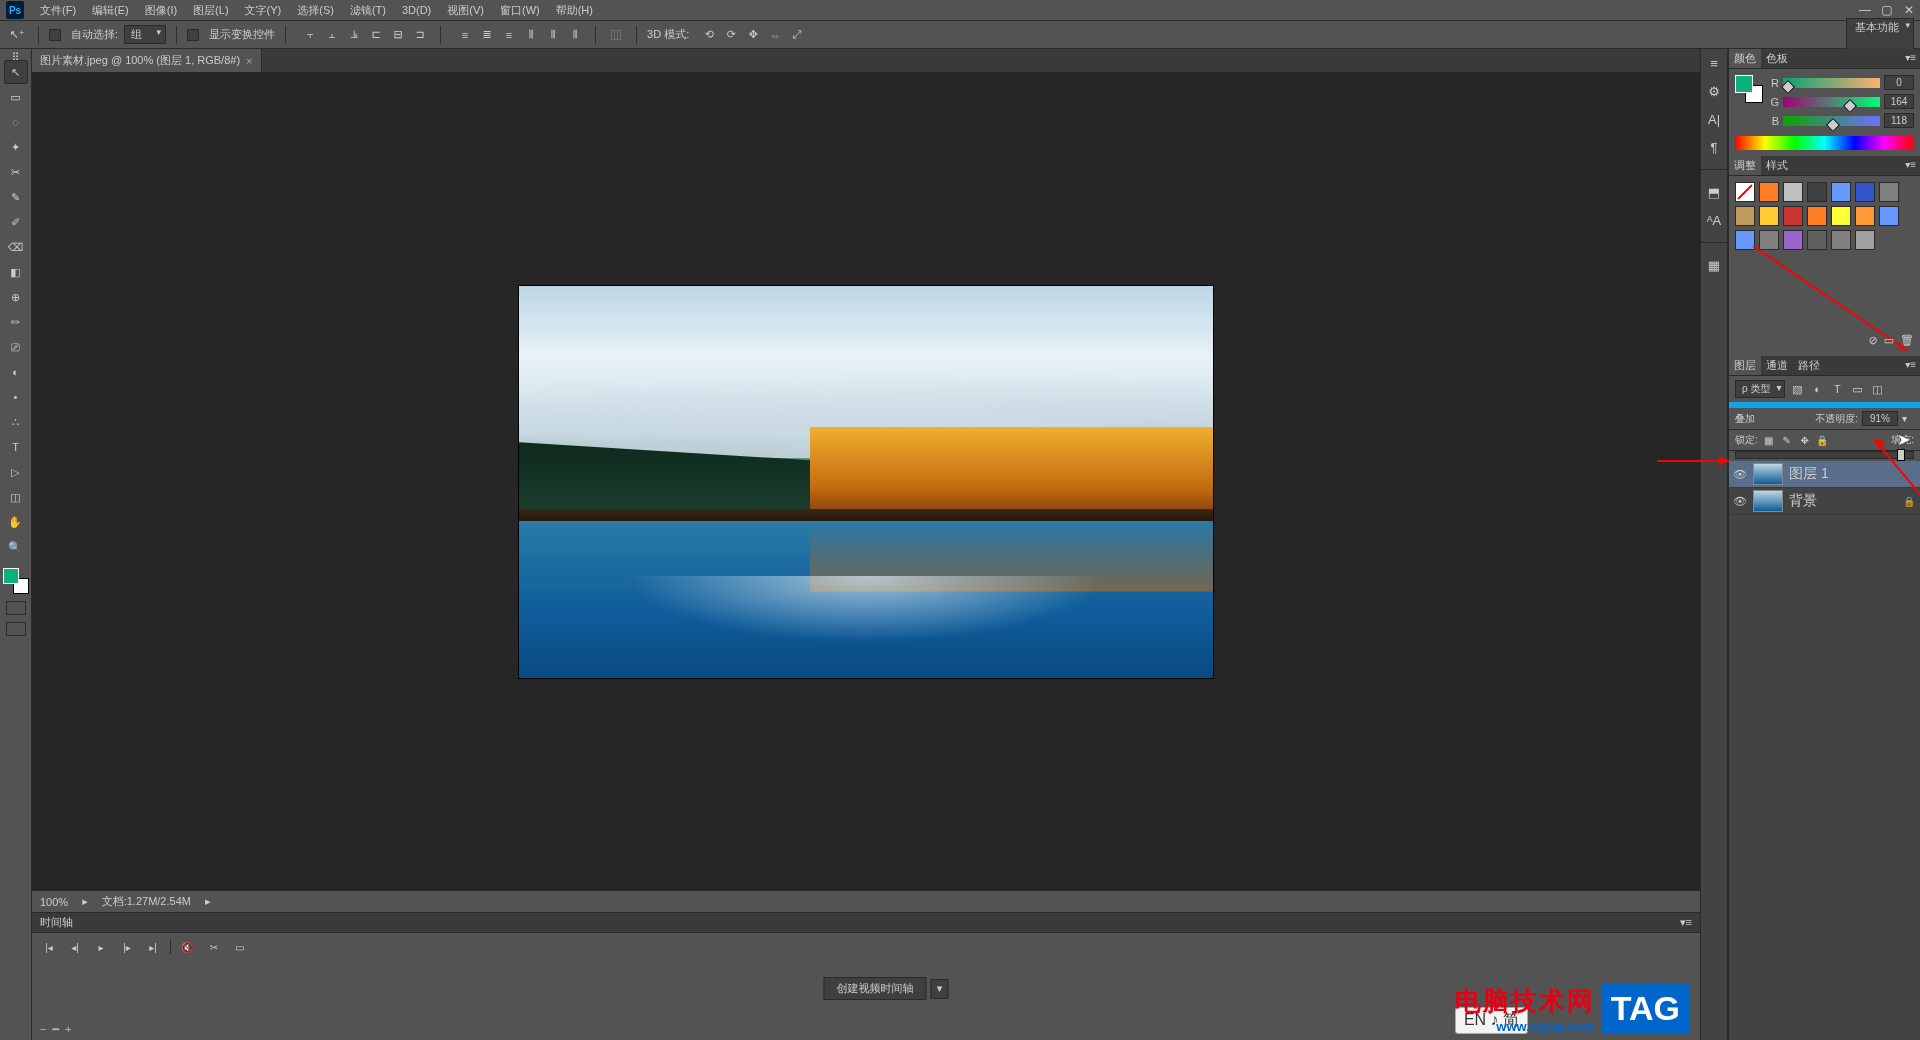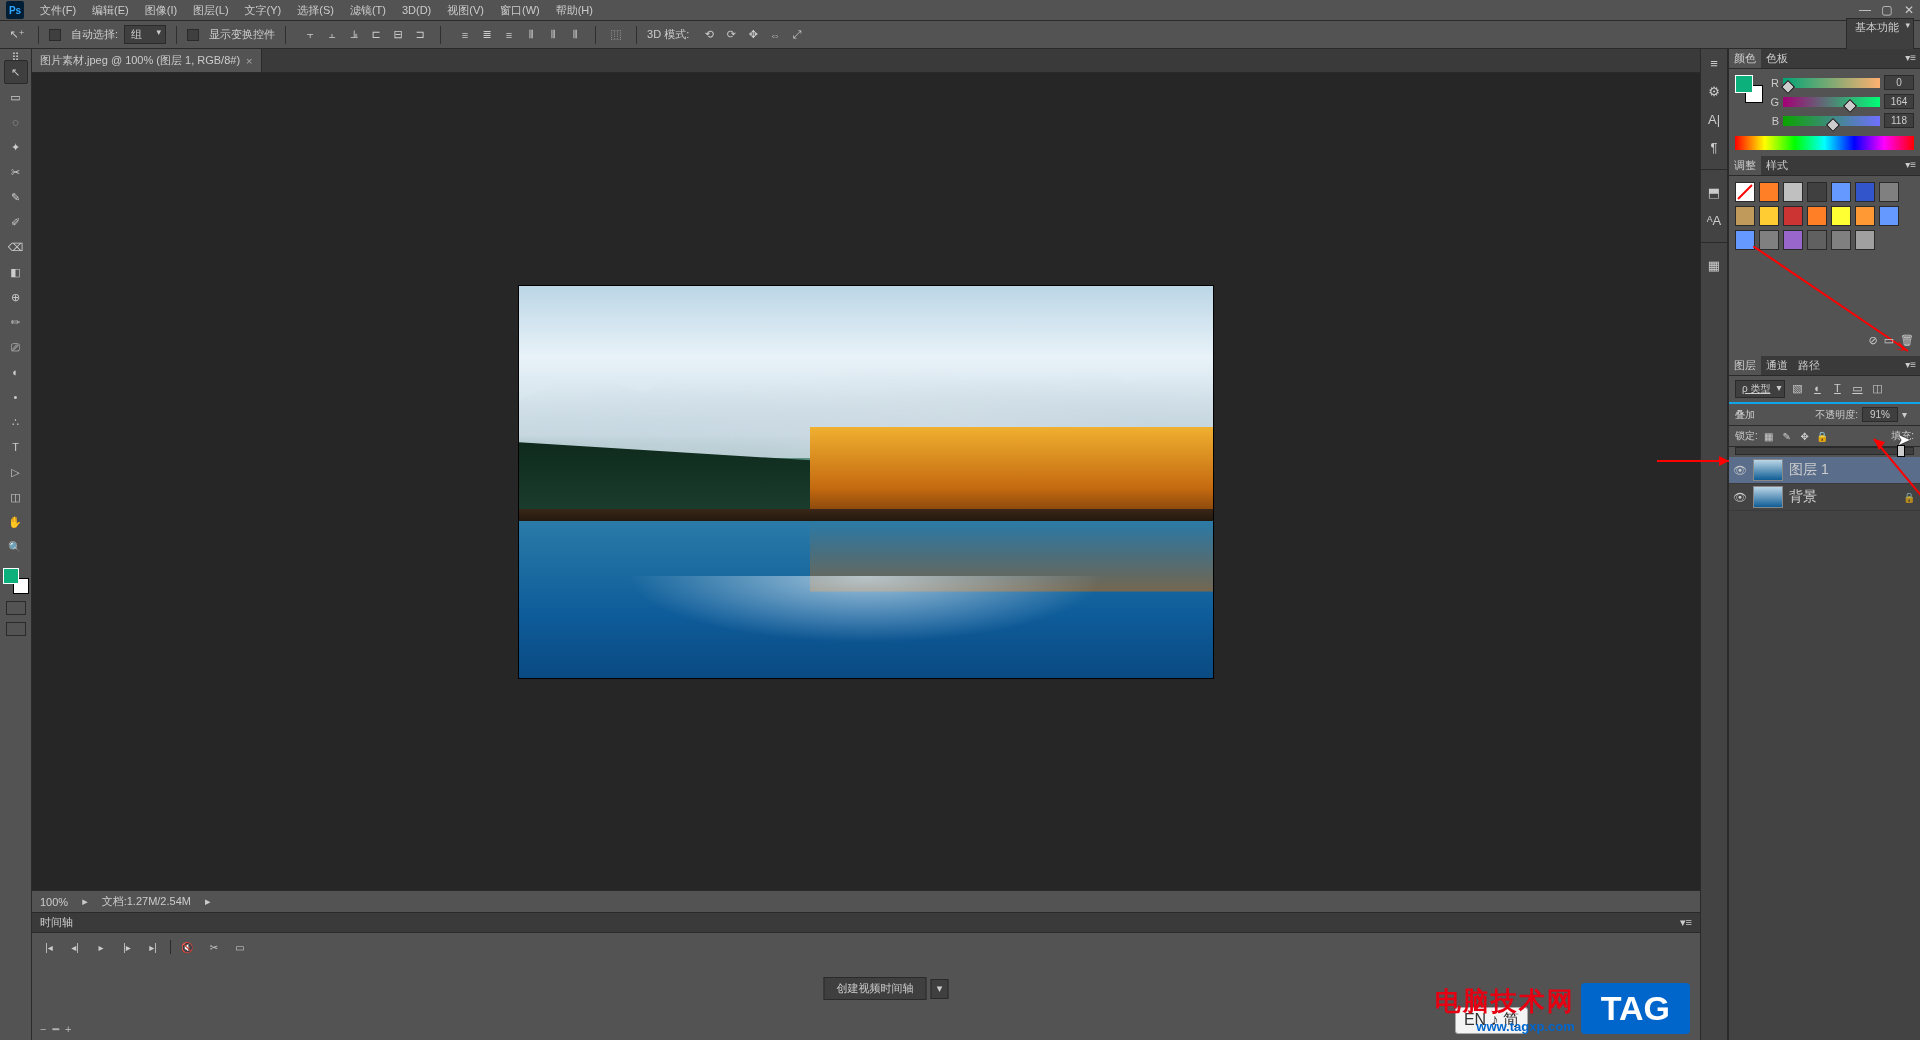--- a/index.html
+++ b/index.html
@@ -53,21 +53,21 @@
 .tl-controls .tlb { width:18px; height:16px; display:flex; align-items:center; justify-content:center; cursor:pointer; font-size:10px;}
 .tl-controls .sep { width:1px; height:14px; background:#2a2a2a;}
 .tl-create { position:absolute; top:44px; left:50%; transform:translateX(-50%); display:flex; align-items:center; gap:4px;padding-left:40px;}
 .tl-create .btn { background:#3f3f3f; border:1px solid #2a2a2a; padding:3px 12px; cursor:pointer;}
 .tl-create .dd { background:#3f3f3f; border:1px solid #2a2a2a; width:18px; height:20px; display:flex; align-items:center; justify-content:center; cursor:pointer;}
 .ime-pill { position:absolute; bottom:6px; right:172px; background:#f4f4f4; color:#333; border:1px solid #aaa; border-radius:3px; padding:2px 8px; font-size:16px; display:flex; align-items:center; gap:6px;}
 .watermark { position:absolute; bottom:6px; right:10px; display:flex; align-items:flex-end; gap:6px;}
 .watermark .txt { text-align:right;}
 .watermark .txt .l1 { color:#e60012; font-weight:bold; font-size:26px; letter-spacing:2px;margin-top:12px;}
 .watermark .txt .l2 { color:#0066cc; font-size:13px; font-weight:bold;}
-.watermark .tag { background:#0066cc; color:#fff; font-weight:bold; font-size:34px; padding:6px 20px; border-radius:4px;}
+.watermark .tag { background:#0066cc; color:#fff; font-weight:bold; font-size:34px; padding:6px 10px; border-radius:4px;}
 .dockcol { width:28px; background:#434343; border-left:1px solid #2a2a2a; border-right:1px solid #2a2a2a; display:flex; flex-direction:column; align-items:center; padding-top:4px; gap:8px;}
 .dockcol .di { width:20px; height:20px; display:flex; align-items:center; justify-content:center; cursor:pointer; font-size:13px;}
 .dockcol .dsep { height:1px; width:100%; background:#2a2a2a; margin:4px 0;}
 .rpanels { width:192px; background:#535353; border-left:1px solid #2a2a2a; display:flex; flex-direction:column;}
 .phdr { background:#3a3a3a; height:20px; display:flex; align-items:center; border-bottom:1px solid #2a2a2a; position:relative;}
 .phdr .pt { padding:2px 5px; cursor:pointer; font-size:11px;}
 .phdr .pt.active { background:#535353;}
 .phdr .menu { position:absolute; right:4px; top:3px; cursor:pointer; font-size:10px;}
 .color-panel { padding:6px; display:flex; gap:6px; align-items:flex-start;}
 .color-panel .sw2 { position:relative; width:28px; height:28px;}
@@ -80,21 +80,21 @@
 .srow .bar::after { content:""; position:absolute; top:4px; width:8px; height:8px; background:#ccc; border:1px solid #000; transform:rotate(45deg);}
 .srow.r .bar { background:linear-gradient(to right,#00a476,#ffb070);} .srow.r .bar::after{ left:0%;}
 .srow.g .bar { background:linear-gradient(to right,#a40076,#00ff76);} .srow.g .bar::after{ left:64%;}
 .srow.b .bar { background:linear-gradient(to right,#0ba400,#7070ff);} .srow.b .bar::after{ left:46%;}
 .srow .val { width:30px; background:#3f3f3f; border:1px solid #2a2a2a; text-align:center; font-size:10px; padding:1px 0;}
 .spectrum { height:14px; background:linear-gradient(to right,red,yellow,lime,cyan,blue,magenta,red); margin:2px 6px 6px;}
 .adjust-panel { padding:6px;}
 .swatch-grid { display:flex; flex-wrap:wrap; gap:4px;}
 .swatch-grid .sq { width:20px; height:20px; border:1px solid #2a2a2a; cursor:pointer;}
 .layers-panel { flex:1; display:flex; flex-direction:column; min-height:0;}
-.lp-toolbar { padding:4px 6px; display:flex; gap:4px; border-bottom:2px solid #0ea5e9;text-decoration:underline;}
+.lp-toolbar { padding:4px 6px; display:flex; align-items:center; gap:4px; border-bottom:6px solid #0ea5e9;}
 .lp-toolbar .sel2 { background:#3f3f3f; border:1px solid #2a2a2a; padding:1px 14px 1px 6px; position:relative; font-size:10px;}
 .lp-toolbar .sel2::after { content:"▾"; position:absolute; right:3px; top:1px;}
 .lp-toolbar .fic { width:16px; height:16px; display:flex; align-items:center; justify-content:center; cursor:pointer; font-size:11px;}
 .lp-row2 { padding:3px 6px; display:flex; align-items:center; gap:4px; border-bottom:1px solid #2a2a2a; font-size:10px;}
 .lp-row2 .sel2 { flex:0 0 auto; min-width:60px;}
 .lp-row2 .opv { background:#3f3f3f; border:1px solid #2a2a2a; width:36px; text-align:center; padding:1px 0;}
 .lp-row2 .dd { width:12px; cursor:pointer;}
 .lp-row3 { padding:3px 6px; display:flex; align-items:center; gap:4px; border-bottom:1px solid #2a2a2a; font-size:10px;}
 .lp-row3 .lic { width:14px; height:14px; display:flex; align-items:center; justify-content:center; cursor:pointer;}
 .opacity-bar { height:8px; background:#3f3f3f; margin:0 6px 2px; position:relative; border:1px solid #2a2a2a;}

